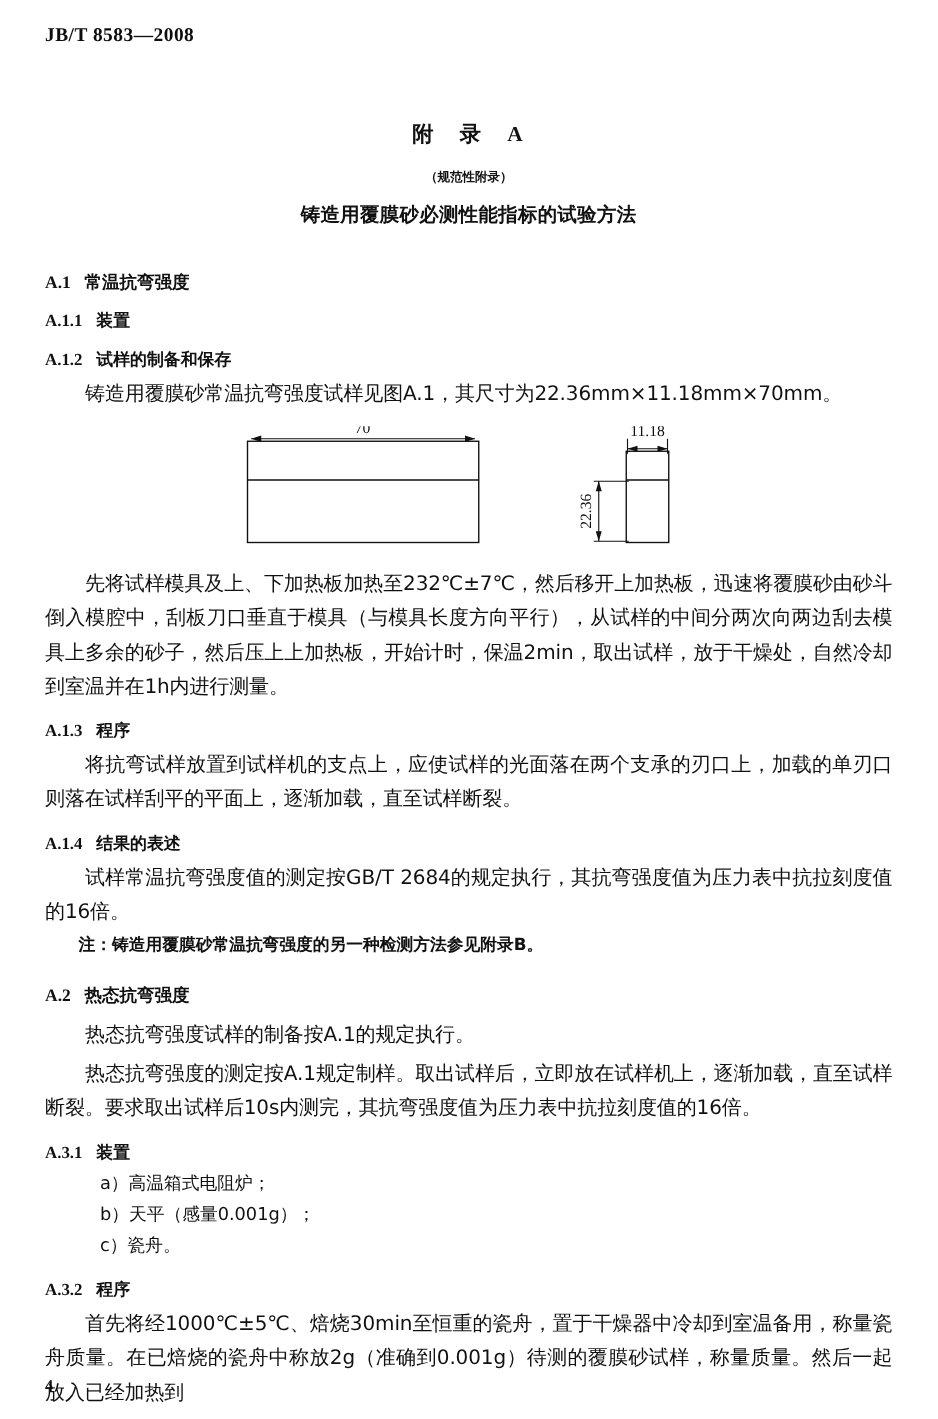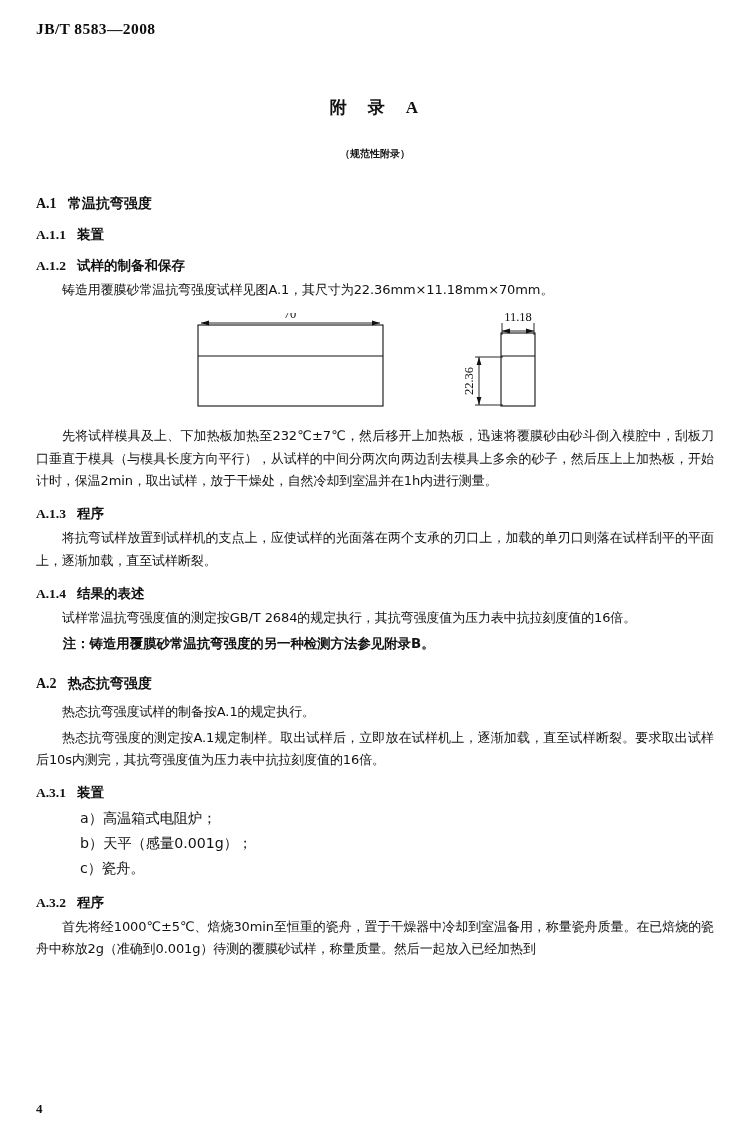--- a/index.html
+++ b/index.html
@@ -46,21 +46,21 @@
   
   .annex-title-block {
     text-align: center;
     margin-bottom: 34px;
   }
   .annex-id {
     font-family: "Liberation Serif", "DejaVu Serif", serif;
     font-weight: bold;
     font-size: 17px;
     letter-spacing: 2px;
-    margin-bottom: 28px;
+    margin-bottom: 16px;
   }
   .annex-kind {
     font-family: "DejaVu Sans", "Liberation Sans", sans-serif;
     font-weight: bold;
     font-size: 10px;
     margin-bottom: 13px;
   }
   .annex-name {
     font-family: "DejaVu Sans", "Liberation Sans", sans-serif;
     font-weight: bold;
@@ -84,21 +84,21 @@
   .h2 .num, .h3 .num {
     font-family: "Liberation Serif", "DejaVu Serif", serif;
     font-weight: bold;
   }
   .h2 .sp { display: inline-block; width: 11px; }
   .h3 .sp { display: inline-block; width: 11px; }
 
   
   p.para {
     margin: 3px 0 3px 0;
-    font-size: 13px;
+    font-size: 16px;
     line-height: 1.72;
     text-align: justify;
     text-indent: 2em;
     font-family: "DejaVu Sans", "Liberation Sans", sans-serif;
     letter-spacing: -0.1px;
   }
 
   p.note {
     margin: 2px 0;
     font-size: 13.4px;
@@ -167,20 +167,21 @@
 
 <div class="page">
 
   <div class="doc-header">JB/T 8583—2008</div>
 
   <div class="content">
 
     <div class="annex-title-block">
       <div class="annex-id">附　录　A</div>
       <div class="annex-kind">（规范性附录）</div>
+      <div class="annex-name">铸造用覆膜砂必测性能指标的试验方法</div>
     </div>
 
     <div class="h2">
       <span class="num">A.1</span><span class="sp"></span><span>常温抗弯强度</span>
     </div>
 
     <div class="h3">
       <span class="num">A.1.1</span><span class="sp"></span><span>装置</span>
     </div>
 

